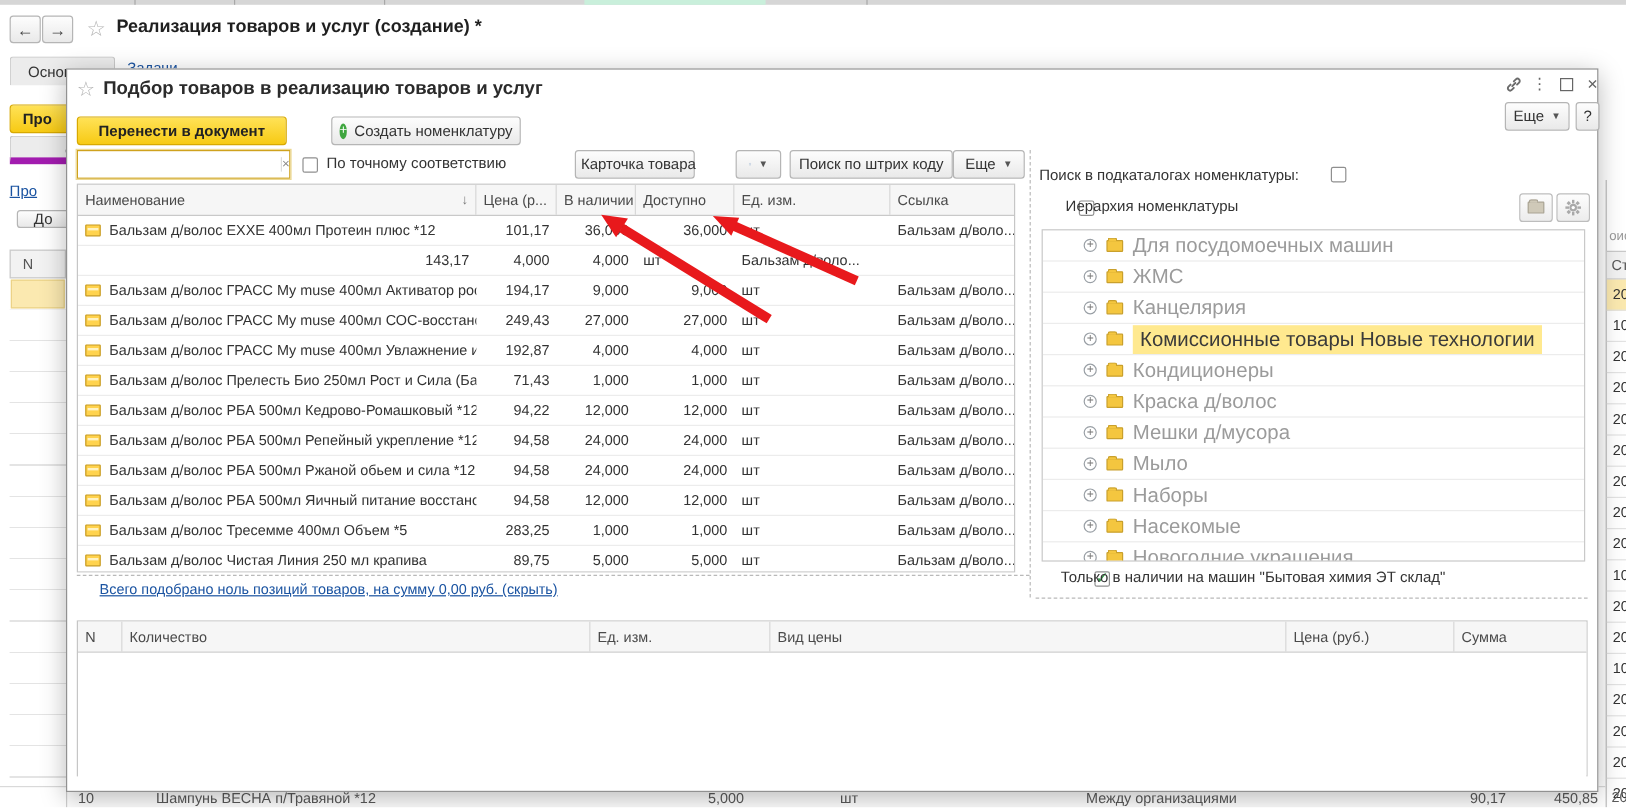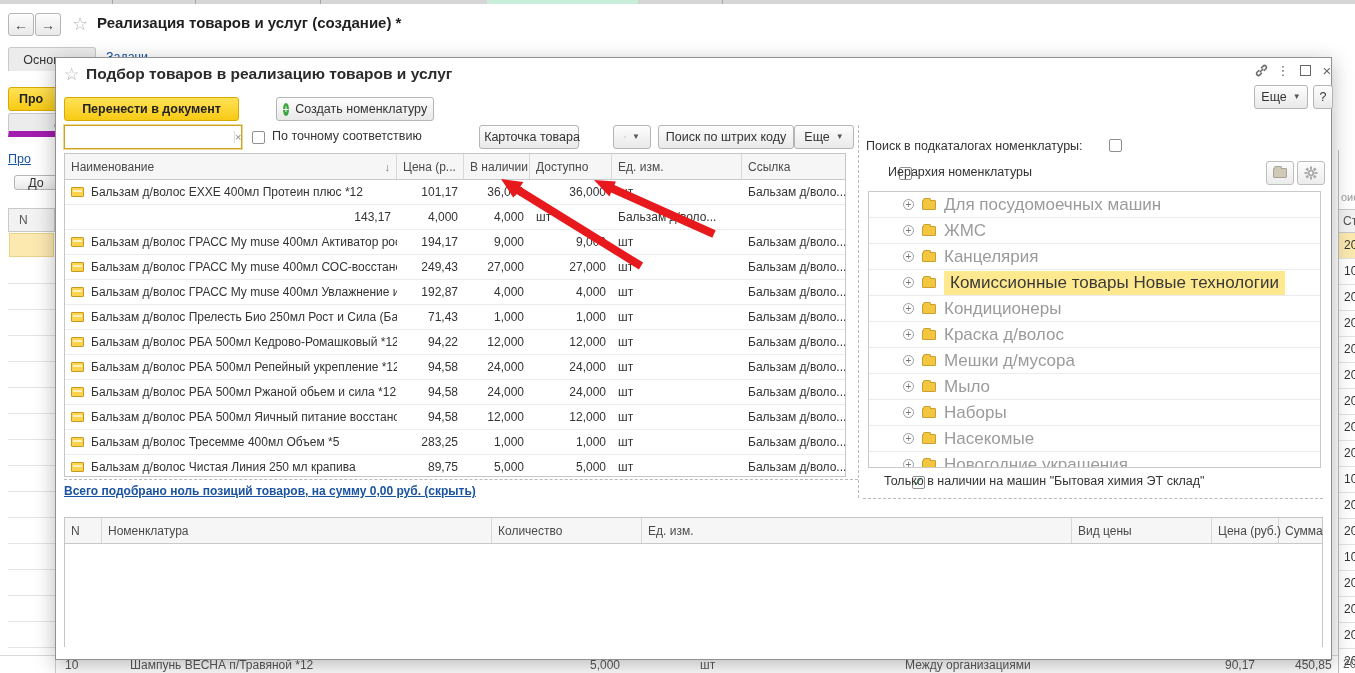--- a/index.html
+++ b/index.html
@@ -58,21 +58,21 @@
   .phead .hc:last-child{border-right:none;}
   .sortarrow{margin-left:auto;color:#777;font-size:11px;}
   .prow{height:24px;border-bottom:1px solid #ececec;background:#fff;}
   .pcell{display:flex;align-items:center;padding:0 6px;white-space:nowrap;overflow:hidden;font-size:12px;color:#333;box-sizing:border-box;}
   .pcell.r{justify-content:flex-end;}
   .item-ico{flex:0 0 11px;width:11px;height:8px;background:#ffd34e;border:1px solid #c79a1e;border-radius:1px;
             margin-right:7px;position:relative;}
   .item-ico::after{content:"";position:absolute;left:1px;right:1px;top:2px;height:2px;background:#fff3c2;}
 
   
-  .sumlink{color:#1a53a1;font-weight:bold;text-decoration:underline;font-size:12px;white-space:nowrap;}
+  .sumlink{color:#1a53a1;font-weight:normal;text-decoration:underline;font-size:12px;white-space:nowrap;margin-left:19px;}
   .stable{border:1px solid #c6c6c6;box-sizing:border-box;background:#fff;}
   .shead{display:grid;grid-template-columns:37px 390px 150px 430px 140px 67px 45px;height:25px;background:#f6f6f6;border-bottom:1px solid #c9c9c9;}
   .shead .hc{display:flex;align-items:center;padding:0 6px;color:#4a4a4a;font-size:12px;border-right:1px solid #d8d8d8;box-sizing:border-box;white-space:nowrap;}
 
   
   .rlabel{font-size:12.5px;color:#333;white-space:nowrap;}
   .iconbtn{width:28px;height:24px;background:linear-gradient(#fdfdfd,#ececec);border:1px solid #bdbdbd;border-radius:3px;
            display:flex;align-items:center;justify-content:center;box-sizing:border-box;}
   .folder{width:14px;height:10px;background:#f4c63f;border:1px solid #c9a02c;border-radius:1px;position:relative;box-sizing:border-box;}
   .folder::before{content:"";position:absolute;top:-3px;left:0;width:6px;height:2px;background:#f4c63f;border:1px solid #c9a02c;border-bottom:none;border-radius:2px 2px 0 0;}
@@ -366,21 +366,20 @@
 
     <div class="dashh abs" style="left:8px;top:421px;width:794px;"></div>
 
     
     <span class="sumlink abs" style="left:8px;top:426px;">Всего подобрано ноль позиций товаров, на сумму 0,00 руб. (скрыть)</span>
 
     
     <div class="stable abs" style="left:8px;top:459px;width:1259px;height:130px;">
       <div class="shead" id="selection-headers">
           <div class="hc">N</div>
-          <div class="hc">Номенклатура</div>
           <div class="hc">Количество</div>
           <div class="hc">Ед. изм.</div>
           <div class="hc">Вид цены</div>
           <div class="hc">Цена (руб.)</div>
           <div class="hc" style="border-right: none;">Сумма</div>
         </div>
       <div style="height:104px;background:#fff;"></div>
     </div>
 
     

